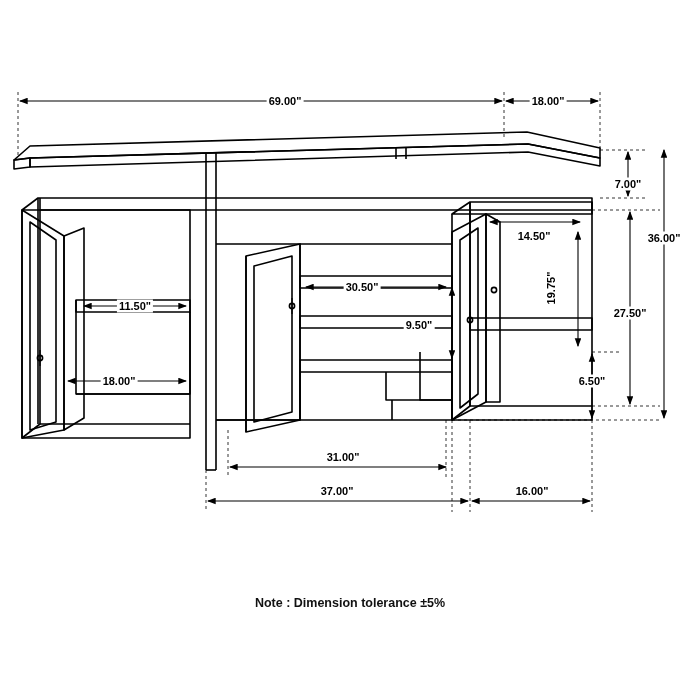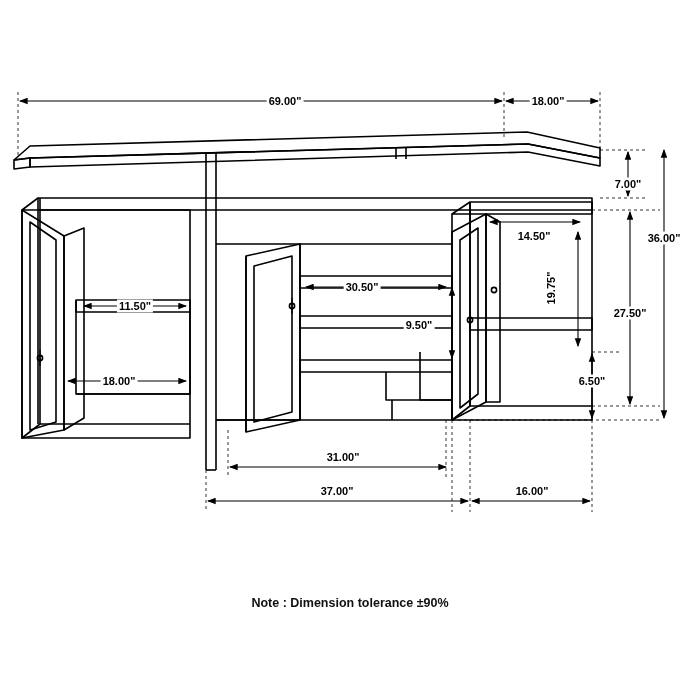--- a/index.html
+++ b/index.html
@@ -170,14 +170,14 @@
   <div class="dim-label" style="left:630px; top:313px;">27.50"</div>
   <div class="dim-label" style="left:135px; top:306px;">11.50"</div>
   <div class="dim-label" style="left:362px; top:287px;">30.50"</div>
   <div class="dim-label" style="left:419px; top:325px;">9.50"</div>
   <div class="dim-label" style="left:119px; top:381px;">18.00"</div>
   <div class="dim-label" style="left:592px; top:381px;">6.50"</div>
   <div class="dim-label" style="left:343px; top:457px;">31.00"</div>
   <div class="dim-label" style="left:337px; top:491px;">37.00"</div>
   <div class="dim-label" style="left:532px; top:491px;">16.00"</div>
 
-  <div id="note">Note : Dimension tolerance ±90%</div>
+  <div id="note">Note : Dimension tolerance ±5%</div>
 </div>
 
 </body></html>

